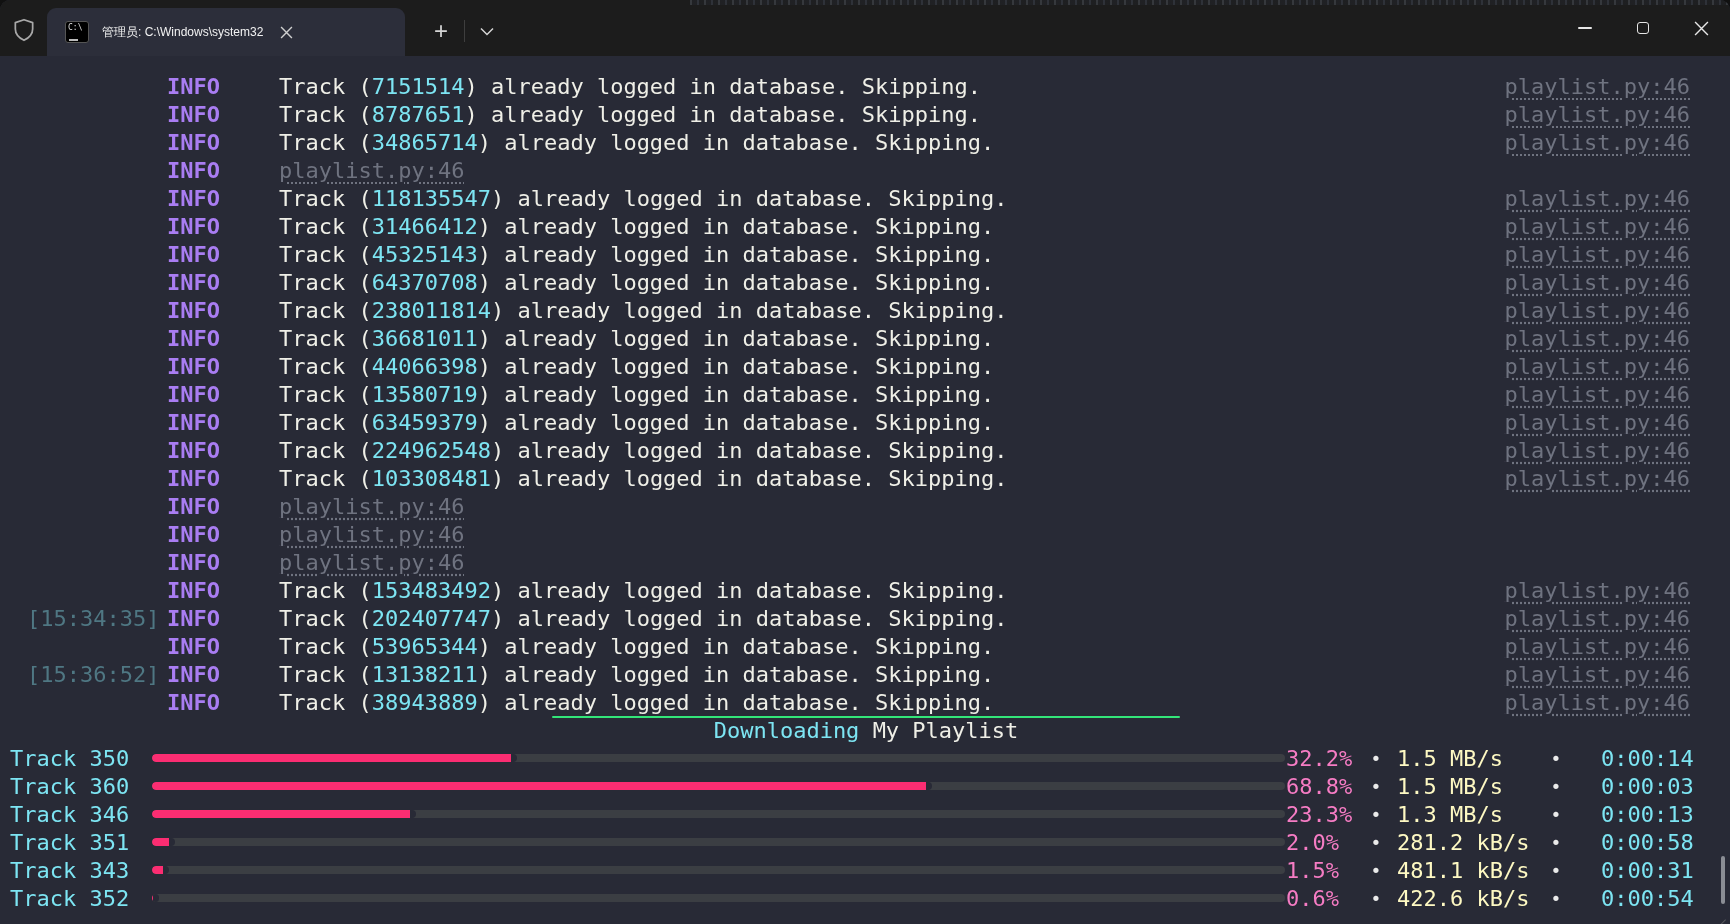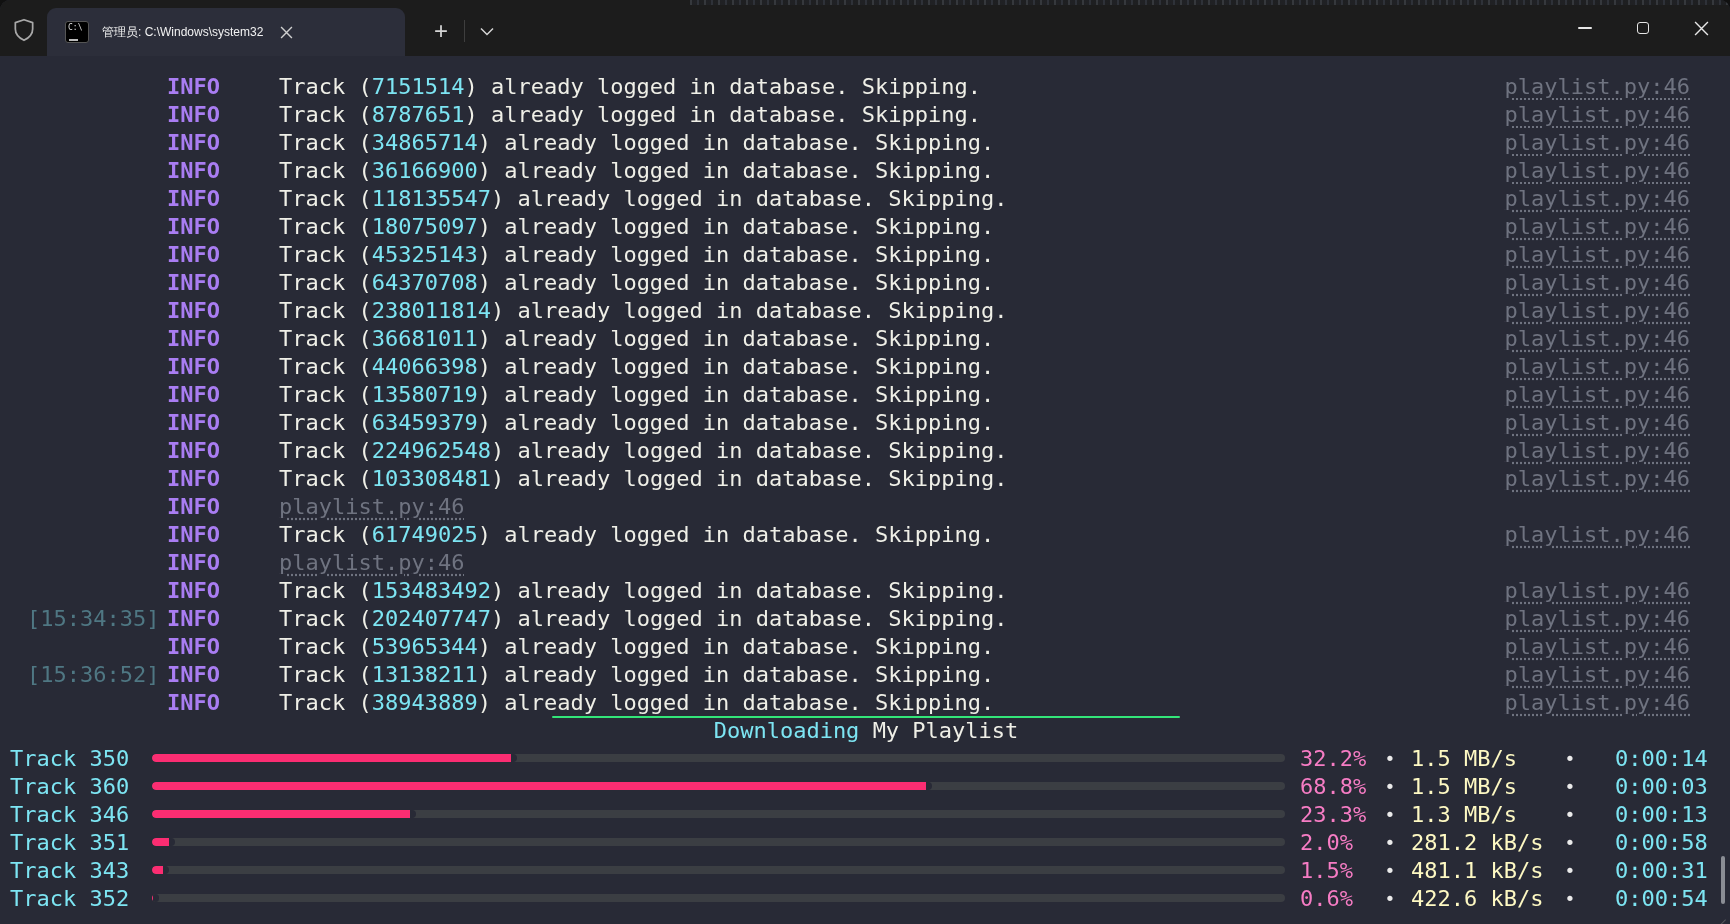--- a/index.html
+++ b/index.html
@@ -57,21 +57,21 @@
   .rule-seg.right { flex:1 1 auto; }
   .rule-title { flex:none; padding:0 13px; color:#efefe7; white-space:pre; }
   .rule-accent { color:#7de5f3; }
 
   .prog-row { display:flex; align-items:center; height:28px; padding:0 19px 0 10px; white-space:pre; }
   .prog-label { flex:none; width:124px; color:#7de5f3; }
   .bar-track { flex:none; width:1133px; height:8px; margin-left:18px; background:#3b3e43; border-radius:4px;
                position:relative; overflow:hidden; }
   .bar-fill { position:absolute; left:0; top:0; height:8px; background:#fb2d72; border-radius:4px;
               border-right:6px solid #282a36; background-clip:padding-box; }
-  .prog-pct { flex:none; width:69px; margin-left:15px; color:#f67cc4; }
+  .prog-pct { flex:none; width:69px; margin-left:1px; color:#f67cc4; }
   .prog-sep { flex:none; width:42px; text-align:center; color:#eaeaea; font-size:18px; }
   .prog-speed { flex:none; width:138px; color:#fef9c3; }
   .prog-eta { flex:none; width:96px; margin-left:24px; color:#7de5f3; }
 
   .scroll-thumb { position:absolute; right:5px; top:800px; width:4px; height:48px; background:#8a8d94; border-radius:2px; }
   .resize-grip { position:absolute; right:4px; bottom:4px; width:22px; height:1px; background:#777;
                  transform:rotate(-45deg); transform-origin:right bottom; opacity:.6; }
 </style>
 </head>
 <body>
@@ -119,34 +119,34 @@
           </svg>
       </button>
     </div>
   </div>
 
   <div class="terminal">
     <div id="log-rows">
         <div class="log-row"><span class="log-time"></span><span class="log-level">INFO</span><span class="log-msg"><span>Track (</span><span class="track-id">7151514</span><span>) already logged in database. Skipping.</span></span><span class="file-link">playlist.py:46</span></div>
         <div class="log-row"><span class="log-time"></span><span class="log-level">INFO</span><span class="log-msg"><span>Track (</span><span class="track-id">8787651</span><span>) already logged in database. Skipping.</span></span><span class="file-link">playlist.py:46</span></div>
         <div class="log-row"><span class="log-time"></span><span class="log-level">INFO</span><span class="log-msg"><span>Track (</span><span class="track-id">34865714</span><span>) already logged in database. Skipping.</span></span><span class="file-link">playlist.py:46</span></div>
-        <div class="log-row"><span class="log-time"></span><span class="log-level">INFO</span><span class="log-msg"><span>Track (</span><span class="track-id">36166900</span><span>) already logged in database. Skipping.</span></span><span class="file-link">playlist.py:46</span></div>
+        <div class="log-row"><span class="log-time"></span><span class="log-level">INFO</span><span class="file-link">playlist.py:46</span></div>
         <div class="log-row"><span class="log-time"></span><span class="log-level">INFO</span><span class="log-msg"><span>Track (</span><span class="track-id">118135547</span><span>) already logged in database. Skipping.</span></span><span class="file-link">playlist.py:46</span></div>
-        <div class="log-row"><span class="log-time"></span><span class="log-level">INFO</span><span class="log-msg"><span>Track (</span><span class="track-id">18075097</span><span>) already logged in database. Skipping.</span></span><span class="file-link">playlist.py:46</span></div>
+        <div class="log-row"><span class="log-time"></span><span class="log-level">INFO</span><span class="log-msg"><span>Track (</span><span class="track-id">31466412</span><span>) already logged in database. Skipping.</span></span><span class="file-link">playlist.py:46</span></div>
         <div class="log-row"><span class="log-time"></span><span class="log-level">INFO</span><span class="log-msg"><span>Track (</span><span class="track-id">45325143</span><span>) already logged in database. Skipping.</span></span><span class="file-link">playlist.py:46</span></div>
         <div class="log-row"><span class="log-time"></span><span class="log-level">INFO</span><span class="log-msg"><span>Track (</span><span class="track-id">64370708</span><span>) already logged in database. Skipping.</span></span><span class="file-link">playlist.py:46</span></div>
         <div class="log-row"><span class="log-time"></span><span class="log-level">INFO</span><span class="log-msg"><span>Track (</span><span class="track-id">238011814</span><span>) already logged in database. Skipping.</span></span><span class="file-link">playlist.py:46</span></div>
         <div class="log-row"><span class="log-time"></span><span class="log-level">INFO</span><span class="log-msg"><span>Track (</span><span class="track-id">36681011</span><span>) already logged in database. Skipping.</span></span><span class="file-link">playlist.py:46</span></div>
         <div class="log-row"><span class="log-time"></span><span class="log-level">INFO</span><span class="log-msg"><span>Track (</span><span class="track-id">44066398</span><span>) already logged in database. Skipping.</span></span><span class="file-link">playlist.py:46</span></div>
         <div class="log-row"><span class="log-time"></span><span class="log-level">INFO</span><span class="log-msg"><span>Track (</span><span class="track-id">13580719</span><span>) already logged in database. Skipping.</span></span><span class="file-link">playlist.py:46</span></div>
         <div class="log-row"><span class="log-time"></span><span class="log-level">INFO</span><span class="log-msg"><span>Track (</span><span class="track-id">63459379</span><span>) already logged in database. Skipping.</span></span><span class="file-link">playlist.py:46</span></div>
         <div class="log-row"><span class="log-time"></span><span class="log-level">INFO</span><span class="log-msg"><span>Track (</span><span class="track-id">224962548</span><span>) already logged in database. Skipping.</span></span><span class="file-link">playlist.py:46</span></div>
         <div class="log-row"><span class="log-time"></span><span class="log-level">INFO</span><span class="log-msg"><span>Track (</span><span class="track-id">103308481</span><span>) already logged in database. Skipping.</span></span><span class="file-link">playlist.py:46</span></div>
         <div class="log-row"><span class="log-time"></span><span class="log-level">INFO</span><span class="file-link">playlist.py:46</span></div>
-        <div class="log-row"><span class="log-time"></span><span class="log-level">INFO</span><span class="log-msg"><span>Track (</span><span class="track-id">61749025</span><span>) already logged in database. Skipping.</span></span><span class="file-link">playlist.py:46</span></div>
+        <div class="log-row"><span class="log-time"></span><span class="log-level">INFO</span><span class="file-link">playlist.py:46</span></div>
         <div class="log-row"><span class="log-time"></span><span class="log-level">INFO</span><span class="file-link">playlist.py:46</span></div>
         <div class="log-row"><span class="log-time"></span><span class="log-level">INFO</span><span class="log-msg"><span>Track (</span><span class="track-id">153483492</span><span>) already logged in database. Skipping.</span></span><span class="file-link">playlist.py:46</span></div>
         <div class="log-row"><span class="log-time">[15:34:35]</span><span class="log-level">INFO</span><span class="log-msg"><span>Track (</span><span class="track-id">202407747</span><span>) already logged in database. Skipping.</span></span><span class="file-link">playlist.py:46</span></div>
         <div class="log-row"><span class="log-time"></span><span class="log-level">INFO</span><span class="log-msg"><span>Track (</span><span class="track-id">53965344</span><span>) already logged in database. Skipping.</span></span><span class="file-link">playlist.py:46</span></div>
         <div class="log-row"><span class="log-time">[15:36:52]</span><span class="log-level">INFO</span><span class="log-msg"><span>Track (</span><span class="track-id">13138211</span><span>) already logged in database. Skipping.</span></span><span class="file-link">playlist.py:46</span></div>
         <div class="log-row"><span class="log-time"></span><span class="log-level">INFO</span><span class="log-msg"><span>Track (</span><span class="track-id">38943889</span><span>) already logged in database. Skipping.</span></span><span class="file-link">playlist.py:46</span></div>
       </div>
 
     <div class="rule">
       <span class="rule-seg left"></span>

